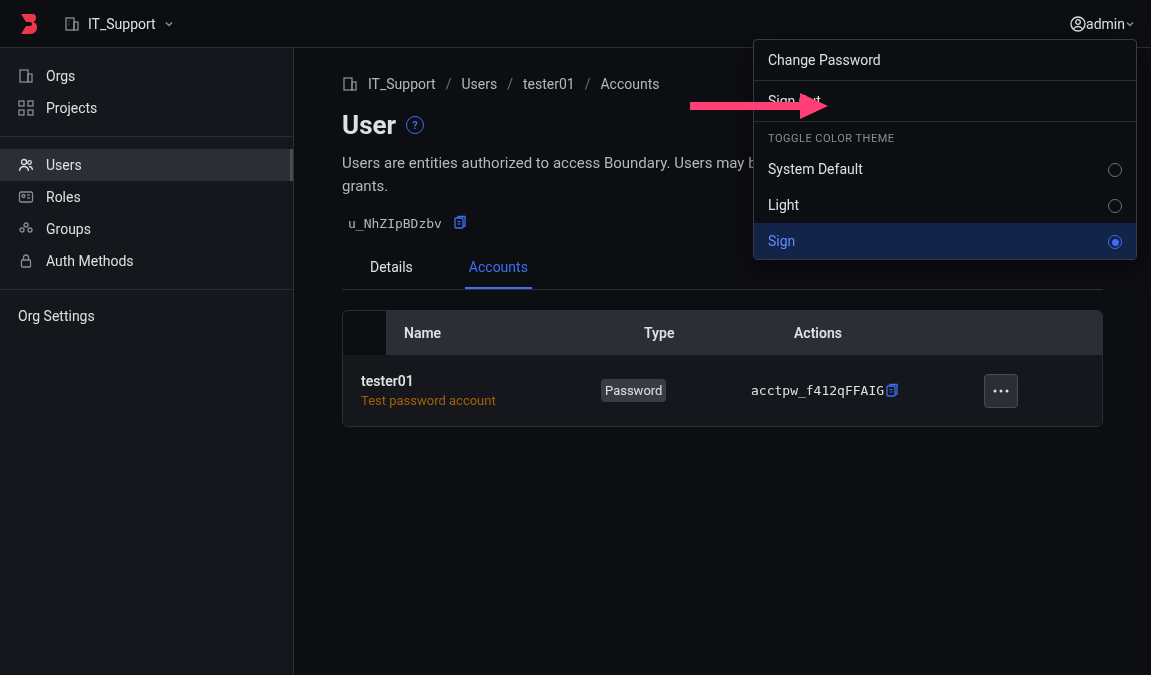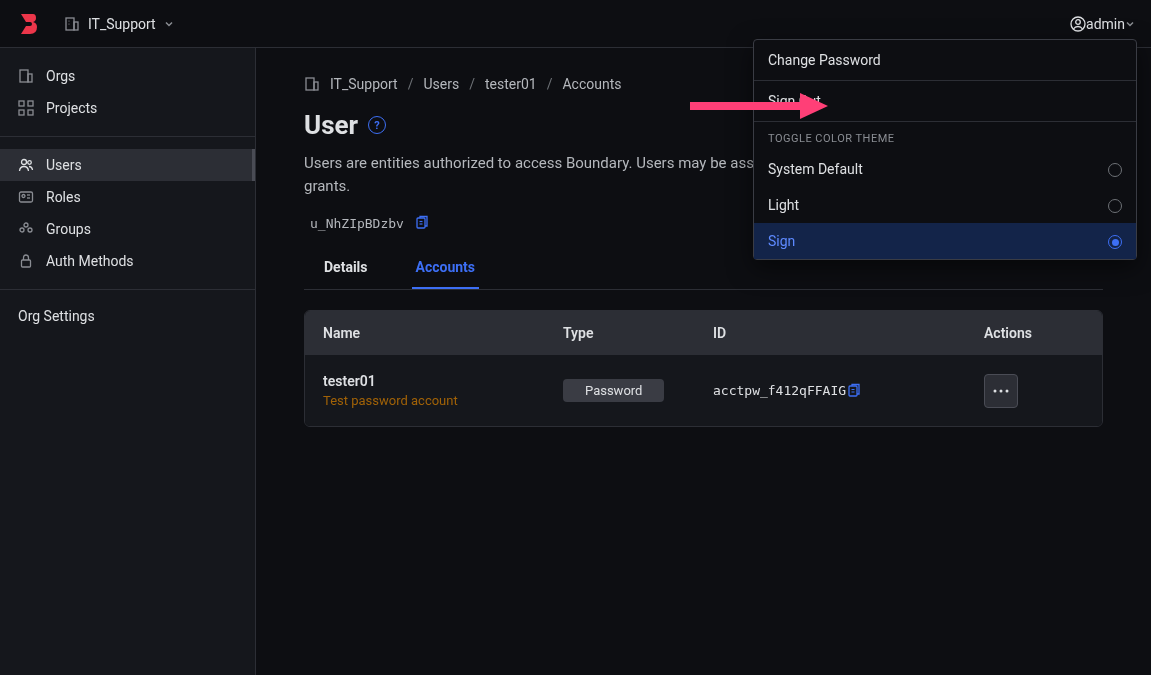--- a/index.html
+++ b/index.html
@@ -32,21 +32,21 @@
     .user-menu {
       display: flex; align-items: center; 
       color: #dee0e3; font-size: 14px; cursor: pointer;
     }
     
     
     .layout { display: flex; height: calc(675px - 48px); }
     
     
     .sidebar {
-      width: 256px;
+      width: 294px;
       background: #15171c;
       border-right: 1px solid #2c2e35;
       display: flex;
       flex-direction: column;
     }
     .sidebar-section {
       padding-top: 24px;
     }
     .sidebar-item {
       display: flex; align-items: center; gap: 12px;
@@ -111,60 +111,60 @@
     .copy-icon { color: #3d6ff5; cursor: pointer; }
     
     
     .tabs {
       display: flex; gap: 24px;
       border-bottom: 1px solid #2c2e35;
       margin-bottom: 20px;
     }
     .tab {
       padding: 10px 4px 12px;
-      font-size: 14px; font-weight: 700;
+      font-size: 14px; font-weight: 400;
       cursor: pointer;
       color: #dee0e3;
       border-bottom: 2px solid transparent;
-      margin-left: 16px;
+      margin-left: 24px;
       text-align: center;
     }
     .tab.active {
       color: #3d6ff5;
       border-bottom-color: #3d6ff5;
     }
     
     
     .table {
       border: 1px solid #2c2e35;
       border-radius: 6px;
       overflow: hidden;
     }
     .table-header {
       display: flex;
       background: #2c2e35;
       padding: 14px 18px;
-      font-size: 14px; font-weight: 600;
+      font-size: 14px; font-weight: 600; margin-left: 43px;
     }
     .col-name { flex: 0 0 240px; }
     .col-type { flex: 0 0 150px; }
     .col-id { flex: 1; }
     .col-actions { flex: 0 0 100px; }
     .table-row {
       display: flex;
       padding: 18px;
       background: #15171c;
       align-items: center;
     }
     .row-name { font-size: 14px; font-weight: 600; margin-bottom: 4px; }
     .row-desc { font-size: 13px; color: #a16207; }
     .badge {
       display: inline-block;
       background: #3a3c44;
-      padding: 4px 22px;
+      padding: 4px 4px;
       border-radius: 4px;
       font-size: 13px;
     }
     .id-cell {
       font-family: "SF Mono", Monaco, monospace;
       font-size: 13px;
       display: flex; align-items: flex-start; gap: 0;
     }
     .actions-btn {
       background: #2c2e35;
@@ -366,21 +366,20 @@
 
     <div class="tabs">
       <div class="tab">Details</div>
       <div class="tab active">Accounts</div>
     </div>
 
     <div class="table">
       <div class="table-header">
         <div class="col-name">Name</div>
         <div class="col-type">Type</div>
-        <div class="col-id">ID</div>
         <div class="col-actions">Actions</div>
       </div>
       <div class="table-row">
         <div class="col-name">
           <div class="row-name">tester01</div>
           <div class="row-desc">Test password account</div>
         </div>
         <div class="col-type">
           <span class="badge">Password</span>
         </div>

